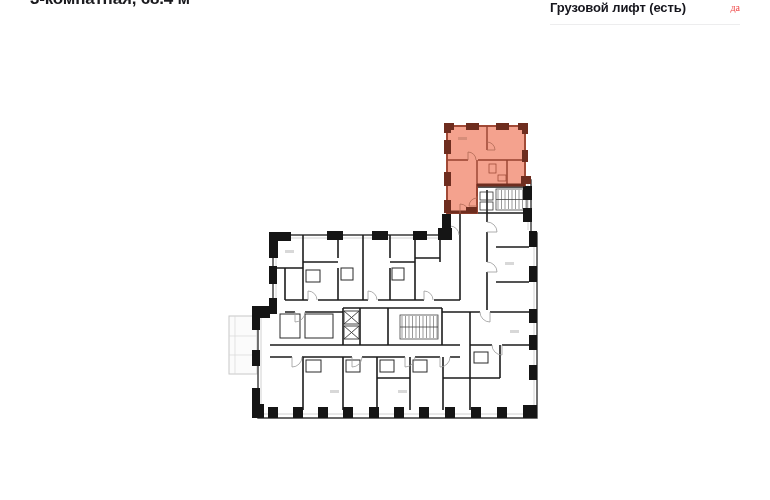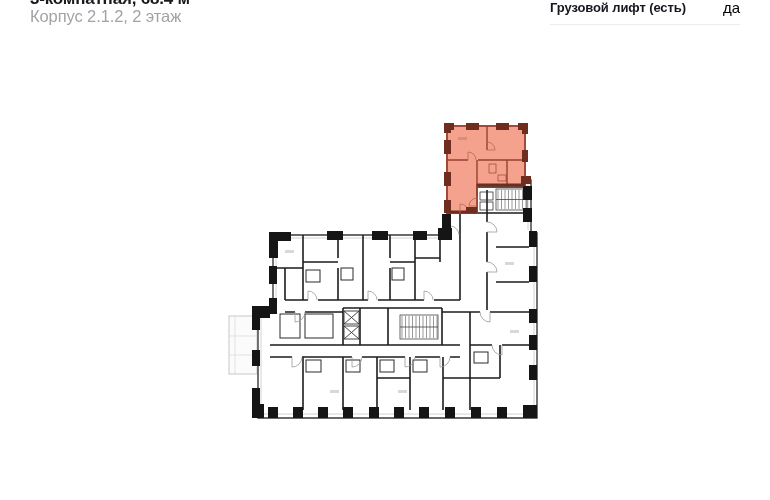--- a/index.html
+++ b/index.html
@@ -22,31 +22,31 @@
   .spec-row{
     position:absolute;left:550px;top:0;width:190px;height:24px;
     display:flex;justify-content:space-between;align-items:flex-start;
     border-bottom:1px solid #ededee;
   }
   .spec-row .label{
     font-size:13px;line-height:16px;font-weight:700;color:#16161d;
     letter-spacing:-0.1px;white-space:nowrap;
   }
   .spec-row .value{
-    font-size:15px;line-height:16px;font-weight:400;color:#000000;
+    font-size:10px;line-height:16px;font-weight:400;color:#ef4444;
     white-space:nowrap;
+    font-family:Liberation Serif, serif;
   }
   svg.plan{position:absolute;left:0;top:0;}
 </style>
 </head>
 <body>
 
 <div class="header">
   <h1>3-комнатная, 68.4 м²</h1>
-  <div class="subtitle">Корпус 2.1.2, 2 этаж</div>
 </div>
 
 <div class="spec-row">
   <span class="label">Грузовой лифт (есть)</span>
   <span class="value">да</span>
 </div>
 
 <svg class="plan" width="770" height="500" viewBox="0 0 770 500">
 
   <g>

